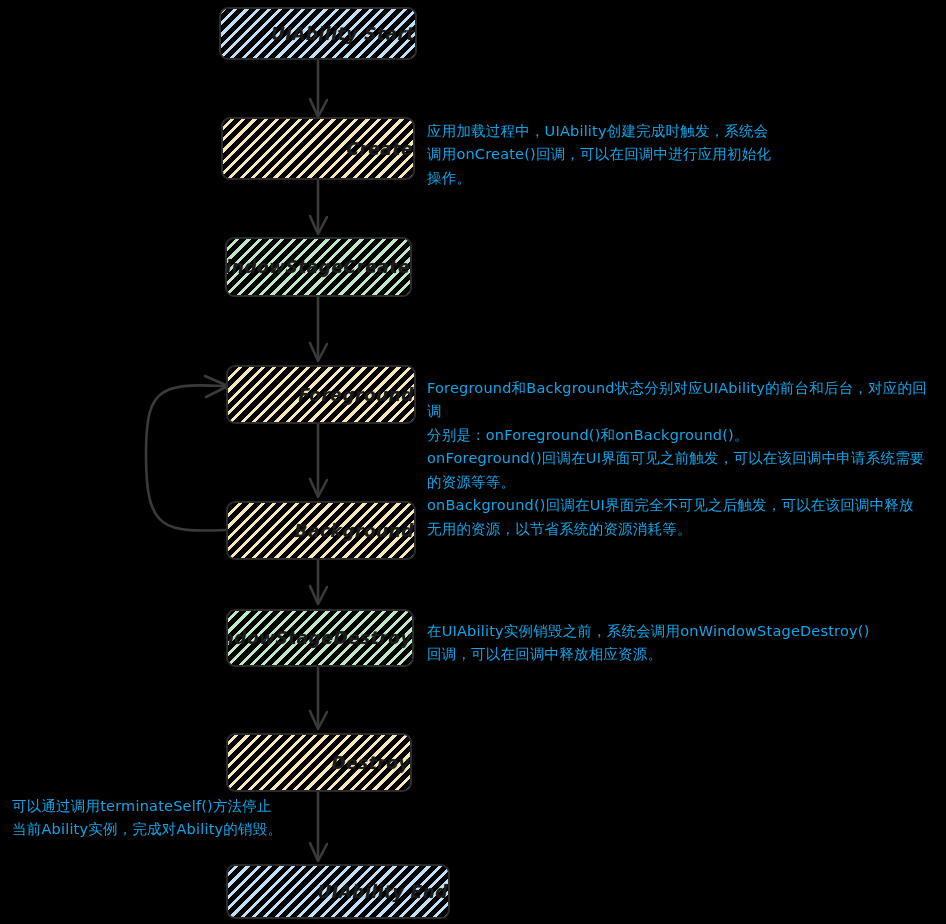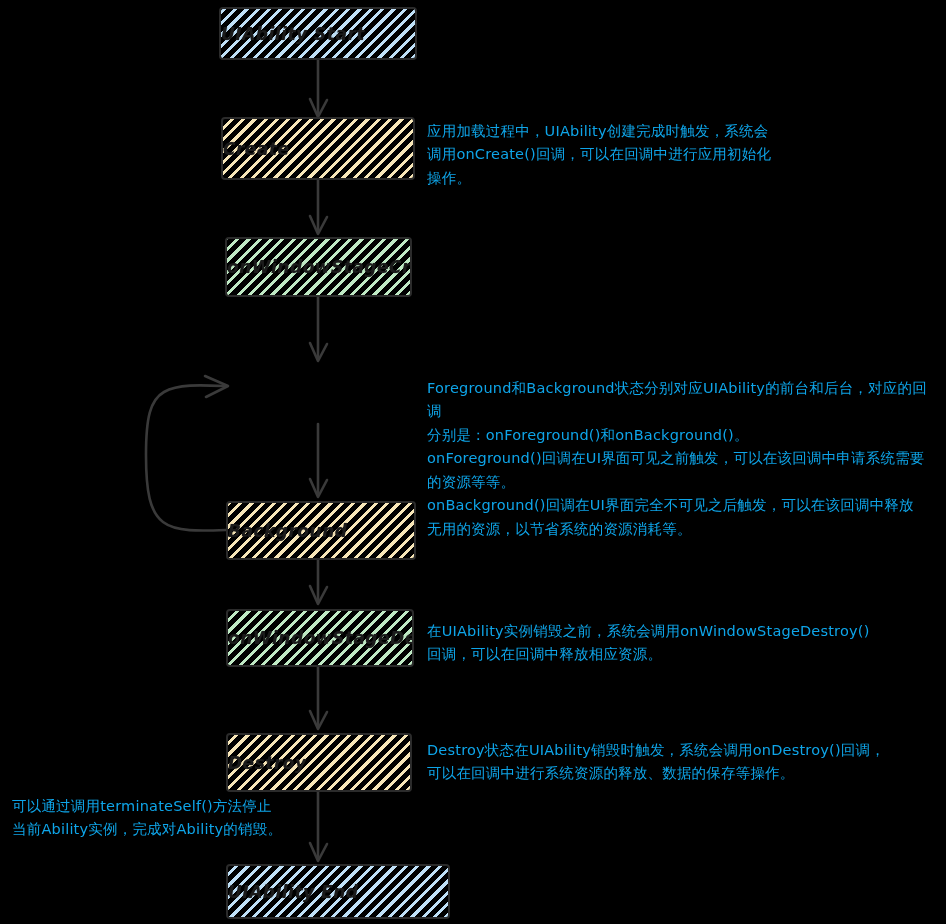--- a/index.html
+++ b/index.html
@@ -26,24 +26,24 @@
     position: absolute;
     left: 0; top: 0;
     width: 946px; height: 924px;
     pointer-events: none;
   }
 
   
   .node {
     position: absolute;
     border: 2.5px solid #2b2b2b;
-    border-radius: 4px;
+    border-radius: 9px;
     display: flex;
     align-items: center;
-    justify-content: flex-start;
+    justify-content: flex-end;
     text-align: center;
     overflow: hidden;
   }
   .node .label {
     position: relative;
     z-index: 2;
     font-size: 17px;
     letter-spacing: 0.5px;
     color: #1b1b1b;
     font-family: "DejaVu Sans", sans-serif;
@@ -144,20 +144,23 @@
   </div>
 
   <div class="node hatch-orange" style="left:221px; top:117px; width:194px; height:63px;">
     <span class="label">Create</span>
   </div>
 
   <div class="node hatch-green" style="left:225px; top:237px; width:187px; height:60px;">
     <span class="label">onWindowStageCreate</span>
   </div>
 
+  <div class="node hatch-orange" style="left:226px; top:365px; width:190px; height:59px;">
+    <span class="label">Foreground</span>
+  </div>
 
   <div class="node hatch-orange" style="left:226px; top:501px; width:190px; height:59px;">
     <span class="label">Background</span>
   </div>
 
   <div class="node hatch-green" style="left:226px; top:609px; width:188px; height:58px;">
     <span class="label">onWindowStageDestroy</span>
   </div>
 
   <div class="node hatch-orange" style="left:226px; top:733px; width:186px; height:59px;">
@@ -176,19 +179,17 @@
   <div class="note" style="left:427px; top:377px; width:512px;">Foreground和Background状态分别对应UIAbility的前台和后台，对应的回调
 分别是：onForeground()和onBackground()。
 onForeground()回调在UI界面可见之前触发，可以在该回调中申请系统需要
 的资源等等。
 onBackground()回调在UI界面完全不可见之后触发，可以在该回调中释放
 无用的资源，以节省系统的资源消耗等。</div>
 
   <div class="note" style="left:427px; top:620px; width:500px;">在UIAbility实例销毁之前，系统会调用onWindowStageDestroy()
 回调，可以在回调中释放相应资源。</div>
 
-  <div class="note" style="left:427px; top:739px; width:500px;">Destroy状态在UIAbility销毁时触发，系统会调用onDestroy()回调，
-可以在回调中进行系统资源的释放、数据的保存等操作。</div>
 
   <div class="note" style="left:12px; top:795px; width:310px;">可以通过调用terminateSelf()方法停止
 当前Ability实例，完成对Ability的销毁。</div>
 
 </div>
 
 </body></html>

